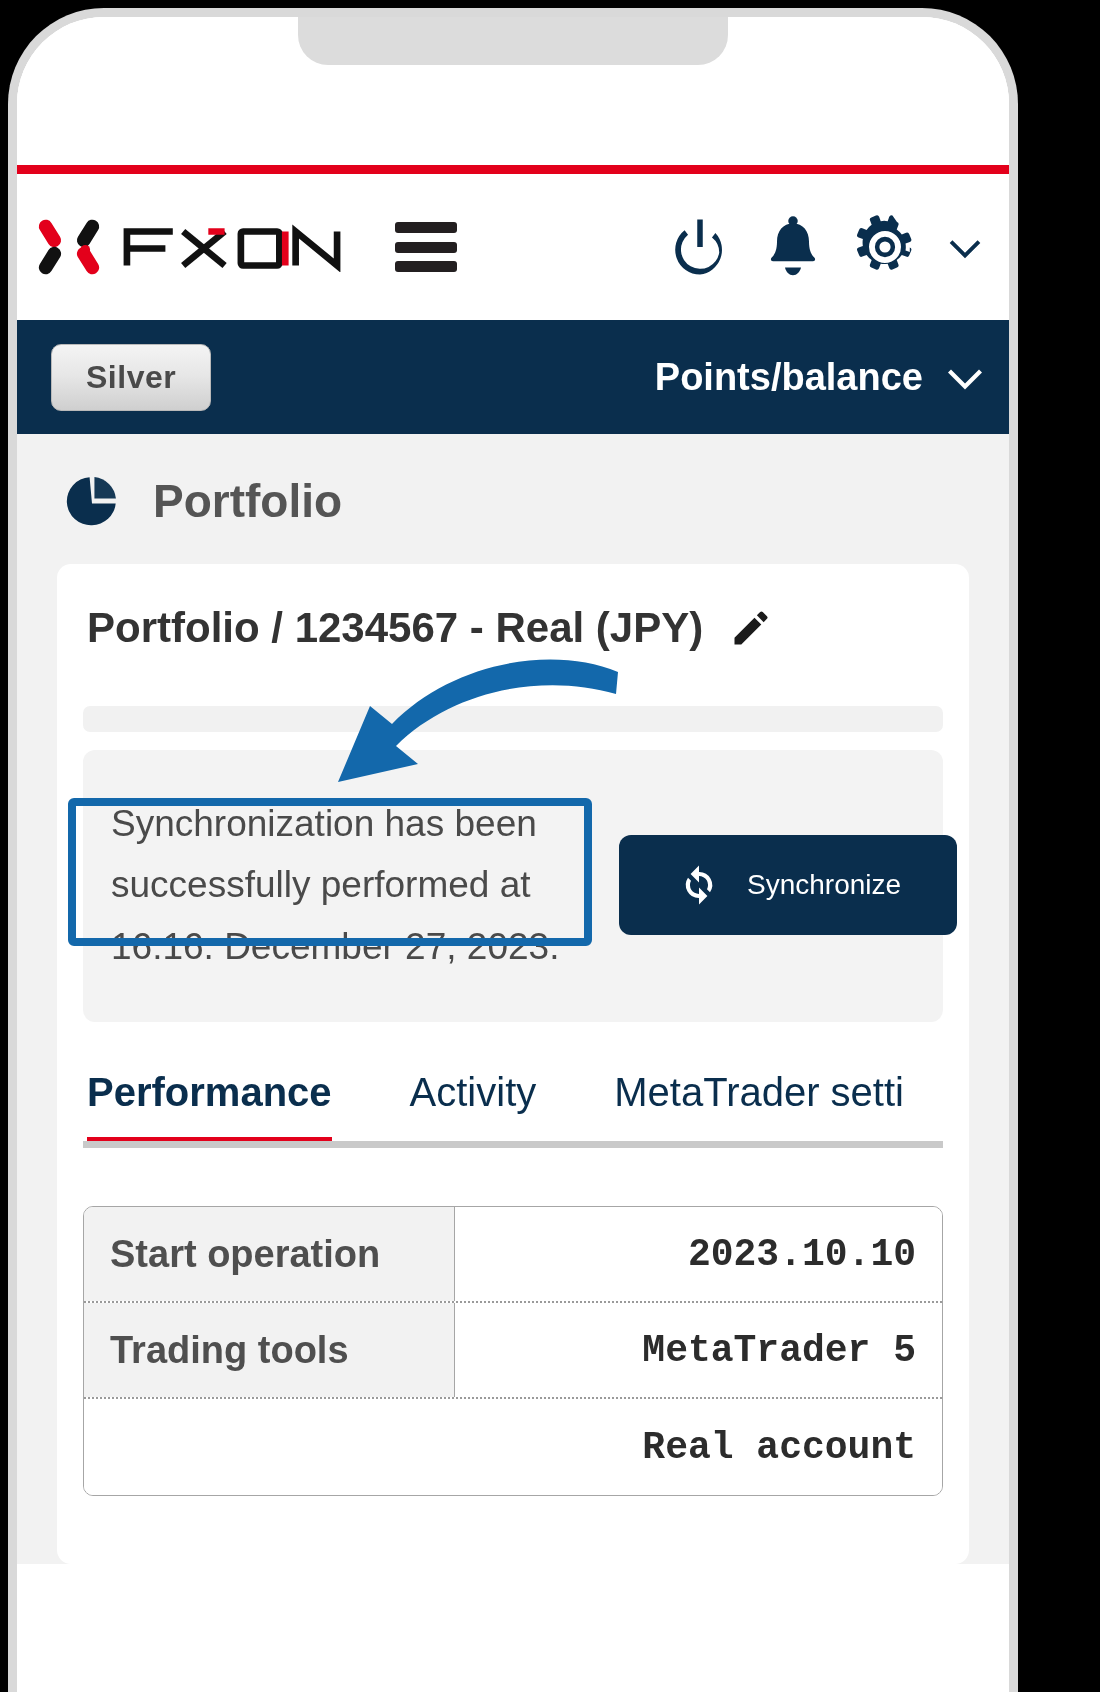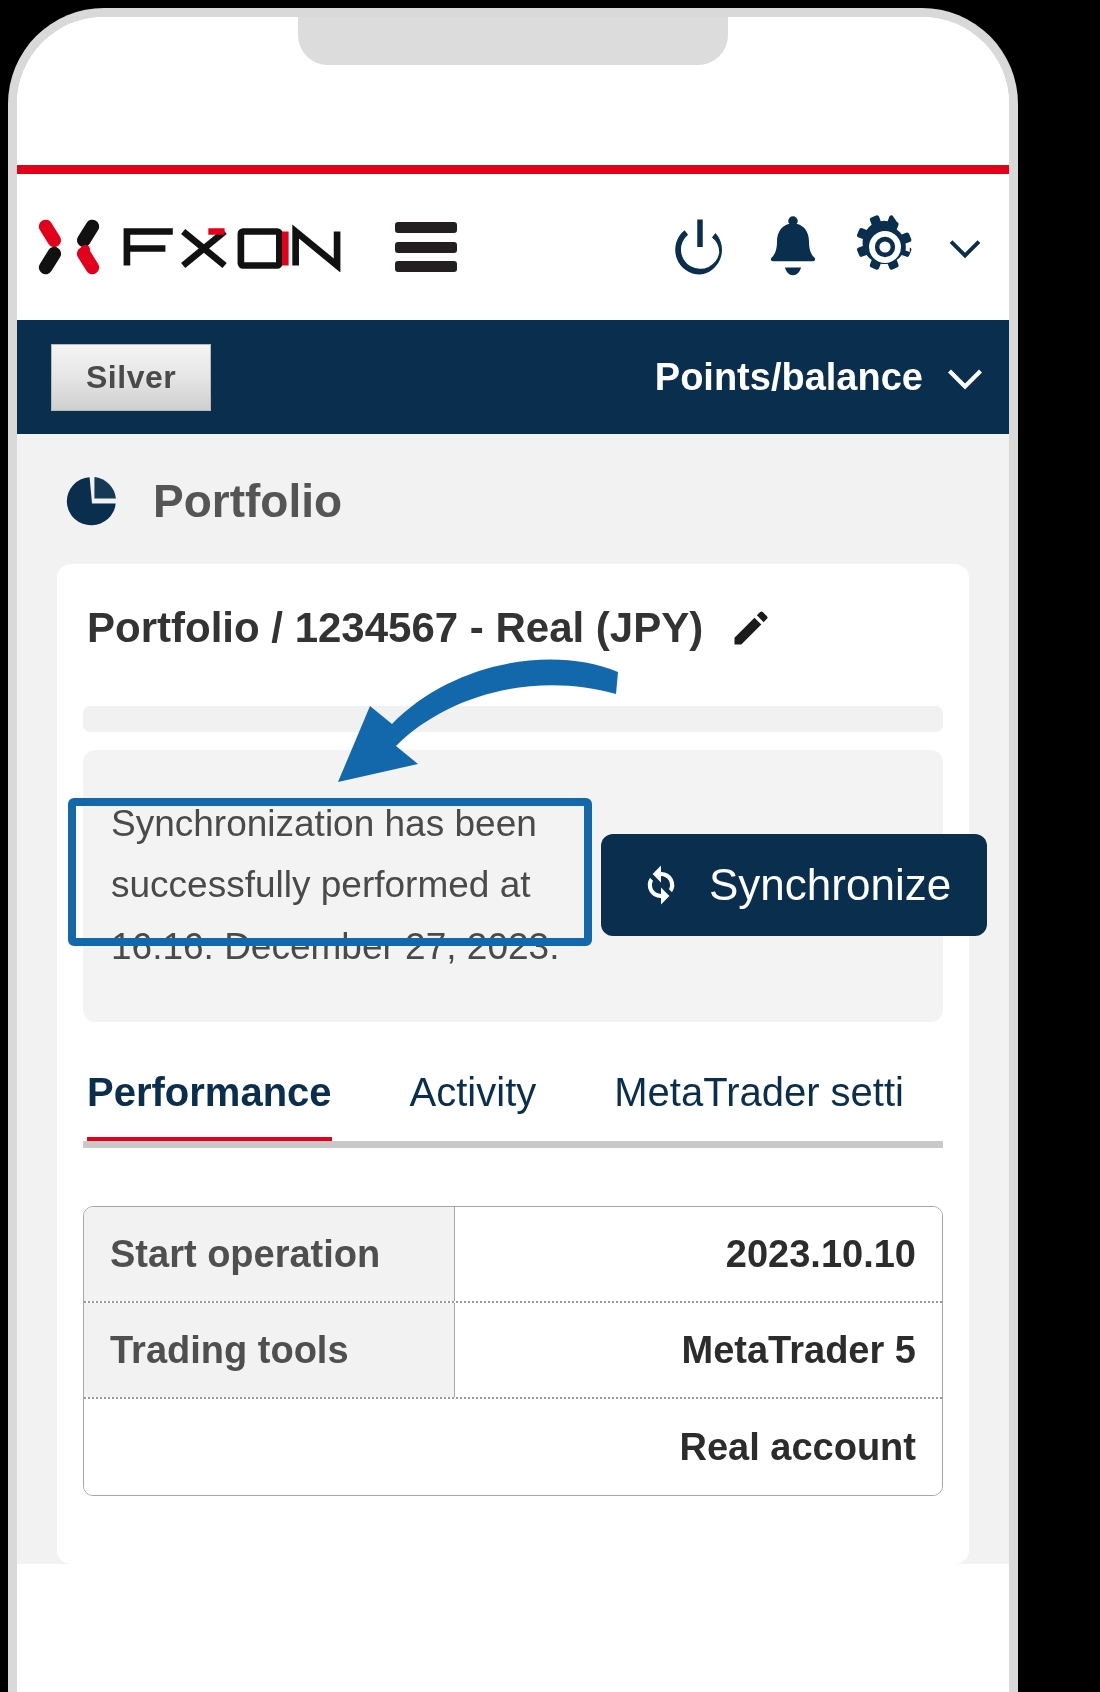--- a/index.html
+++ b/index.html
@@ -118,21 +118,21 @@
     height: 114px;
     background: #0a2e4d;
     display: flex;
     align-items: center;
     padding: 0 24px 0 34px;
   }
 
   .rank-badge {
     background: linear-gradient(180deg, #f4f4f4 0%, #e6e6e6 48%, #cfcfcf 100%);
     border: 1px solid #b9b9b9;
-    border-radius: 0;
+    border-radius: 10px;
     padding: 14px 34px;
     font-size: 32px;
     font-weight: bold;
     color: #4a4a4a;
     letter-spacing: 0.5px;
     cursor: pointer;
   }
 
   .subbar-spacer { flex: 1 1 auto; }
 
@@ -200,39 +200,40 @@
   }
 
   
   .sync-panel {
     margin-top: 18px;
     background: #f3f3f3;
     border-radius: 12px;
     padding: 26px 26px 28px 26px;
     display: flex;
     align-items: center;
+    gap: 18px;
     min-height: 272px;
   }
 
   .sync-msg {
     flex: 0 0 492px;
     font-size: 37px;
     line-height: 1.66;
     color: #4a4a4a;
     padding-left: 2px;
   }
 
   .sync-btn {
     flex: 0 0 auto;
     background: #0a2e4d;
     color: #ffffff;
     border: none;
     border-radius: 12px;
-    padding: 26px 36px;
-    font-size: 44px;
+    padding: 26px 56px;
+    font-size: 28px;
     font-weight: normal;
     display: flex;
     align-items: center;
     gap: 24px;
     cursor: pointer;
     font-family: "Liberation Sans", sans-serif;
     white-space: nowrap;
   }
   .refresh-icon { width: 48px; height: 48px; fill: #ffffff; flex: 0 0 auto; }
 
@@ -296,20 +297,21 @@
   .info-value {
     flex: 1 1 auto;
     background: #ffffff;
     display: flex;
     align-items: center;
     justify-content: flex-end;
     padding-right: 26px;
     font-size: 38px;
     font-weight: bold;
     color: #2c2c2c;
+    font-family: Liberation Mono, monospace;
   }
 
   
   .anno-arrow {
     position: absolute;
     left: 300px;
     top: 650px;
     width: 340px;
     height: 160px;
     pointer-events: none;

